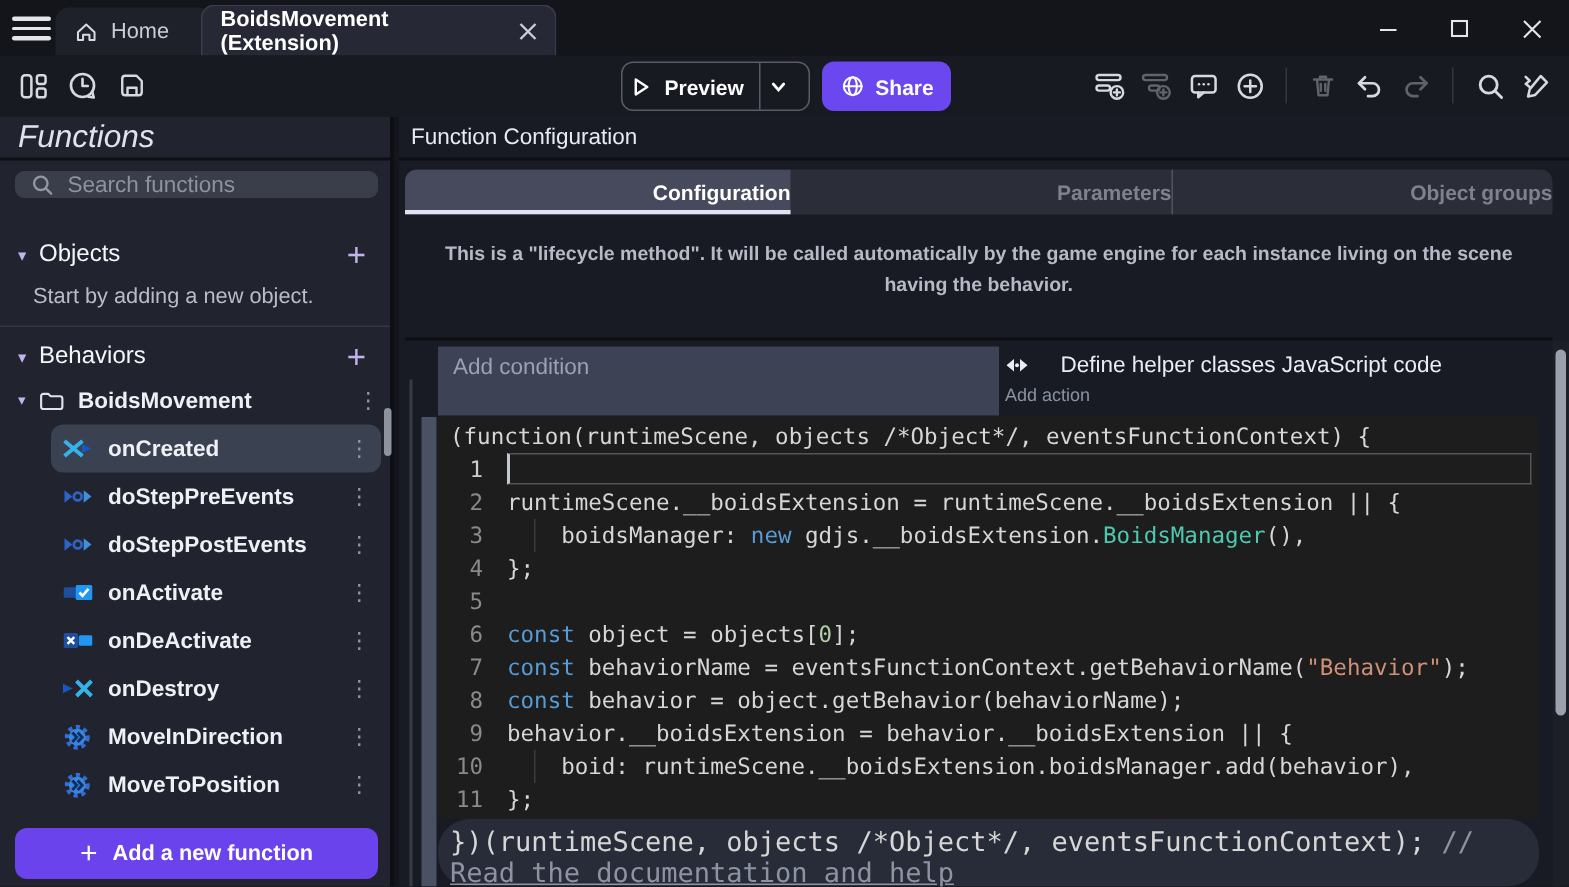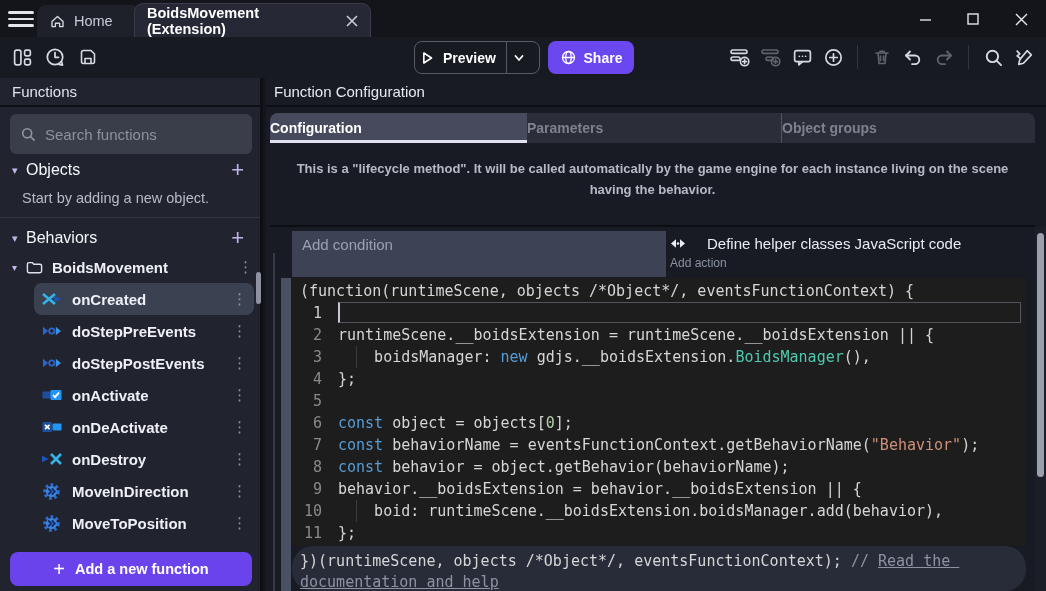--- a/index.html
+++ b/index.html
@@ -26,22 +26,22 @@
   .btn-preview .lbl { font-weight:bold; font-size:14px; color:#fff; padding:0 10px 0 4px; }
   .btn-preview .sep { width:1.5px; height:100%; background:#585a68; }
   .btn-share { position:absolute; left:548px; top:4px; width:86px; height:33px; background:#6b47f0; border-radius:8px;
                display:flex; align-items:center; justify-content:center; gap:7px; color:#fff; font-weight:bold; font-size:14px; cursor:pointer; }
   .tb-right { position:absolute; right:10px; top:8px; display:flex; align-items:center; gap:7px; }
   .tb-sep { width:1px; height:24px; background:#33363f; margin:0 5px; }
   .dim { opacity:.38; }
 
   
   .sidebar { position:absolute; left:0; top:78px; width:263px; height:513px; background:#21242e; border-right:3px solid #0e0f15; }
-  .sb-header { height:29px; border-bottom:2px solid #0e0f15; display:flex; align-items:center; padding:0 12px; font-size:15px; color:#dfe3ec; }
-  .sb-search { position:absolute; left:10px; top:36px; width:242px; height:40px; background:#3a3e4b; border-radius:6px;
+  .sb-header { height:29px; border-bottom:2px solid #0e0f15; display:flex; align-items:center; padding:0 12px; font-size:21px; color:#dfe3ec;font-style:italic; }
+  .sb-search { position:absolute; left:10px; top:36px; width:242px; height:18px; background:#3a3e4b; border-radius:6px;
                display:flex; align-items:center; gap:9px; padding:0 10px; }
   .sb-search input { background:transparent; border:none; outline:none; color:#cdd2dd; font-size:15px; width:100%; font-family:"Liberation Sans",sans-serif; }
   .sb-search input::placeholder { color:#8d92a0; }
   .sec-head { position:absolute; left:0; width:260px; height:28px; display:flex; align-items:center; padding:0 16px 0 12px; }
   .sec-head .tri { color:#c0b4ea; font-size:11px; width:14px; cursor:pointer; }
   .sec-head .name { font-weight:normal; font-size:16px; color:#f4f6fa; flex:1; }
   .sec-head .plus { color:#c0b4ea; font-size:22px; font-weight:400; cursor:pointer; line-height:20px; }
   .sb-empty { position:absolute; left:22px; top:112px; font-size:14.5px; color:#b7bcc8; }
   .sb-div { position:absolute; left:0; top:139px; width:260px; height:1px; background:#33363f; }
   .grp-row { position:absolute; left:12px; top:176px; width:240px; height:26px; display:flex; align-items:center; gap:9px; }
@@ -55,21 +55,21 @@
   .fn-row .fn-name { flex:1; font-weight:bold; font-size:15px; color:#eef0f5; }
   .btn-addfn { position:absolute; left:10px; top:474px; width:242px; height:34px; background:#6b43ec; border-radius:8px;
                display:flex; align-items:center; justify-content:center; gap:10px; color:#fff; font-weight:bold; font-size:14.5px; cursor:pointer; }
   .btn-addfn .pl { font-size:20px; font-weight:400; }
   .sb-thumb { position:absolute; left:256px; top:194px; width:5px; height:32px; background:#8e929e; border-radius:3px; }
 
   
   .main { position:absolute; left:266px; top:78px; width:780px; height:513px; background:#181b23; }
   .main-header { height:29px; border-bottom:2px solid #0e0f15; display:flex; align-items:center; padding:0 8px; font-size:15px; color:#e7eaf1; }
   .tabbar { position:absolute; left:4px; top:35px; width:765px; height:30px; display:flex; background:#2b2e38; border-radius:8px 8px 0 0; overflow:hidden; }
-  .tab { display:flex; align-items:center; justify-content:flex-start; font-weight:bold; font-size:14px; color:#7d828e; position:relative; cursor:pointer; }
+  .tab { display:flex; align-items:center; justify-content:flex-end; font-weight:bold; font-size:14px; color:#7d828e; position:relative; cursor:pointer; }
   .tab.t0 { width:257px; } .tab.t1 { width:254px; } .tab.t2 { flex:1; }
   .tab.active { background:#474a5c; color:#ffffff; }
   .tab.active::after { content:""; position:absolute; left:0; right:0; bottom:0; height:3px; background:#e3e0f1; }
   .tab-vdiv { width:1px; height:100%; background:#515460; }
   .desc { position:absolute; left:4px; top:80px; width:765px; text-align:center; color:#b5bac6; font-weight:bold; font-size:13px; line-height:21px; }
   .desc span { display:inline-block; max-width:748px; }
 
   
   .sheet-top { position:absolute; left:4px; top:147px; width:765px; height:2px; background:#0d0e13; }
   .bracket { position:absolute; left:7px; top:175px; width:2px; height:338px; background:#373b46; }
@@ -83,21 +83,21 @@
   .code-head { padding-left:8px; color:#d6d6d6; white-space:pre; }
   .code-row { display:flex; position:relative; height:22px; }
   .code-row .ln { width:46px; min-width:46px; text-align:right; padding-right:16px; color:#8a8a8a; }
   .code-row.cur .ln { color:#cdcdcd; }
   .code-row .src { white-space:pre; flex:1; color:#d6d6d6; }
   .code-row .src.active-line { border:1px solid #54555c; border-left:2px solid #c4c8d0; margin-right:5px; height:21px; }
   .guide { position:absolute; left:64px; top:0; bottom:0; width:1px; background:#3c3c40; }
   .kw { color:#569cd6; } .type { color:#4ec9b0; } .str { color:#ce9178; } .num { color:#b5cea8; } .plain { color:#d6d6d6; }
 
   .code-footer { position:absolute; left:26px; top:468px; width:734px; height:45px; background:#272c38; padding:5px 8px;
-                 font-family:"DejaVu Sans Mono",monospace; font-size:15px; line-height:21px; white-space:pre-wrap; color:#d6d6d6;border-radius:21px; }
+                 font-family:"DejaVu Sans Mono",monospace; font-size:18px; line-height:21px; white-space:pre-wrap; color:#d6d6d6;border-radius:21px; }
   .code-footer .cmt { color:#8d93a3; }
   .code-footer a { color:#8d93a3; text-decoration:underline; cursor:pointer; }
 
   .vscroll { position:absolute; left:769px; top:149px; width:11px; height:364px; background:#1c1f28; }
   .vscroll .thumb { position:absolute; left:2px; top:6px; width:7px; height:244px; background:#9aa0ac; border-radius:4px; cursor:pointer; }
 
   .stroke-ic { stroke:#d6d9e0; stroke-width:1.6; fill:none; stroke-linecap:round; stroke-linejoin:round; }
 </style>
 </head>
 <body>

